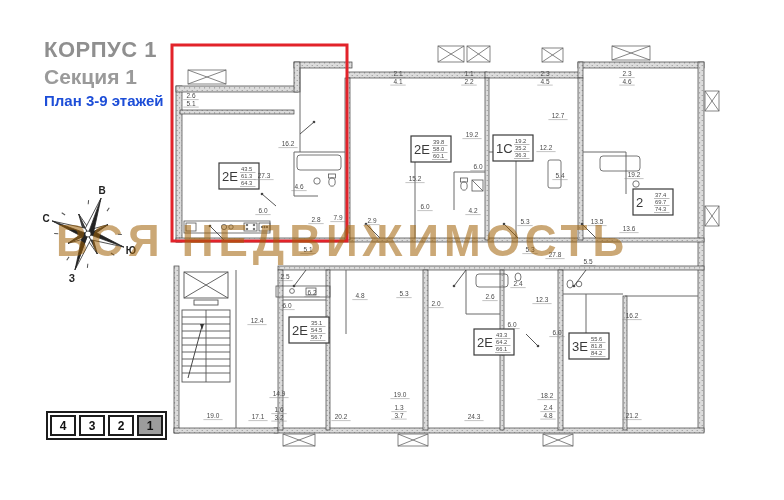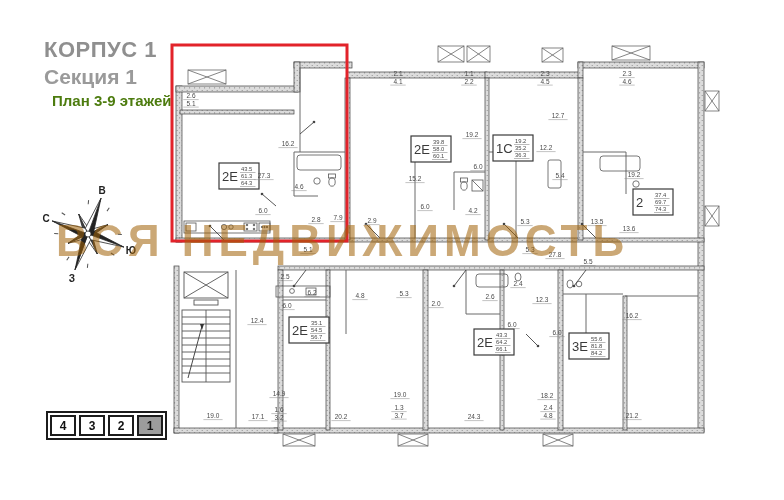--- a/index.html
+++ b/index.html
@@ -1,21 +1,21 @@
 <!DOCTYPE html>
 <html><head>
 <meta charset="utf-8">
 <style>
   html,body{margin:0;padding:0;background:#fff;}
   .stage{position:relative;width:764px;height:500px;background:#fff;overflow:hidden;
          font-family:"Liberation Sans",sans-serif;}
   .titleblock{position:absolute;left:44px;top:36px;line-height:1.25;}
   .title-building{font-size:22px;font-weight:700;color:#8f8f8f;letter-spacing:.5px;}
   .title-section{font-size:21px;font-weight:600;color:#9a9a9a;}
-  .title-plan{font-size:15px;font-weight:700;color:#4d7c0f;margin-top:2px;margin-left:8px;}
+  .title-plan{font-size:15px;font-weight:700;color:#1d4ed8;margin-top:2px;}
   .watermark{position:absolute;left:56px;top:216px;width:700px;font-size:44px;font-weight:700;
              color:#a16207;opacity:.55;letter-spacing:5px;white-space:nowrap;z-index:6;
              pointer-events:none;}
   .plan-svg{position:absolute;left:166px;top:34px;z-index:2;}
   .compass-svg{position:absolute;left:38px;top:182px;z-index:3;}
   .floor-selector{position:absolute;left:46px;top:411px;display:flex;gap:3px;border:2px solid #1c1c1c;
                   background:#fff;padding:2px;z-index:4;}
   .floor-cell{width:22px;height:17px;border:2px solid #1c1c1c;display:flex;align-items:center;
               justify-content:center;font-size:12px;font-weight:700;color:#111;background:#fff;
               cursor:pointer;}

